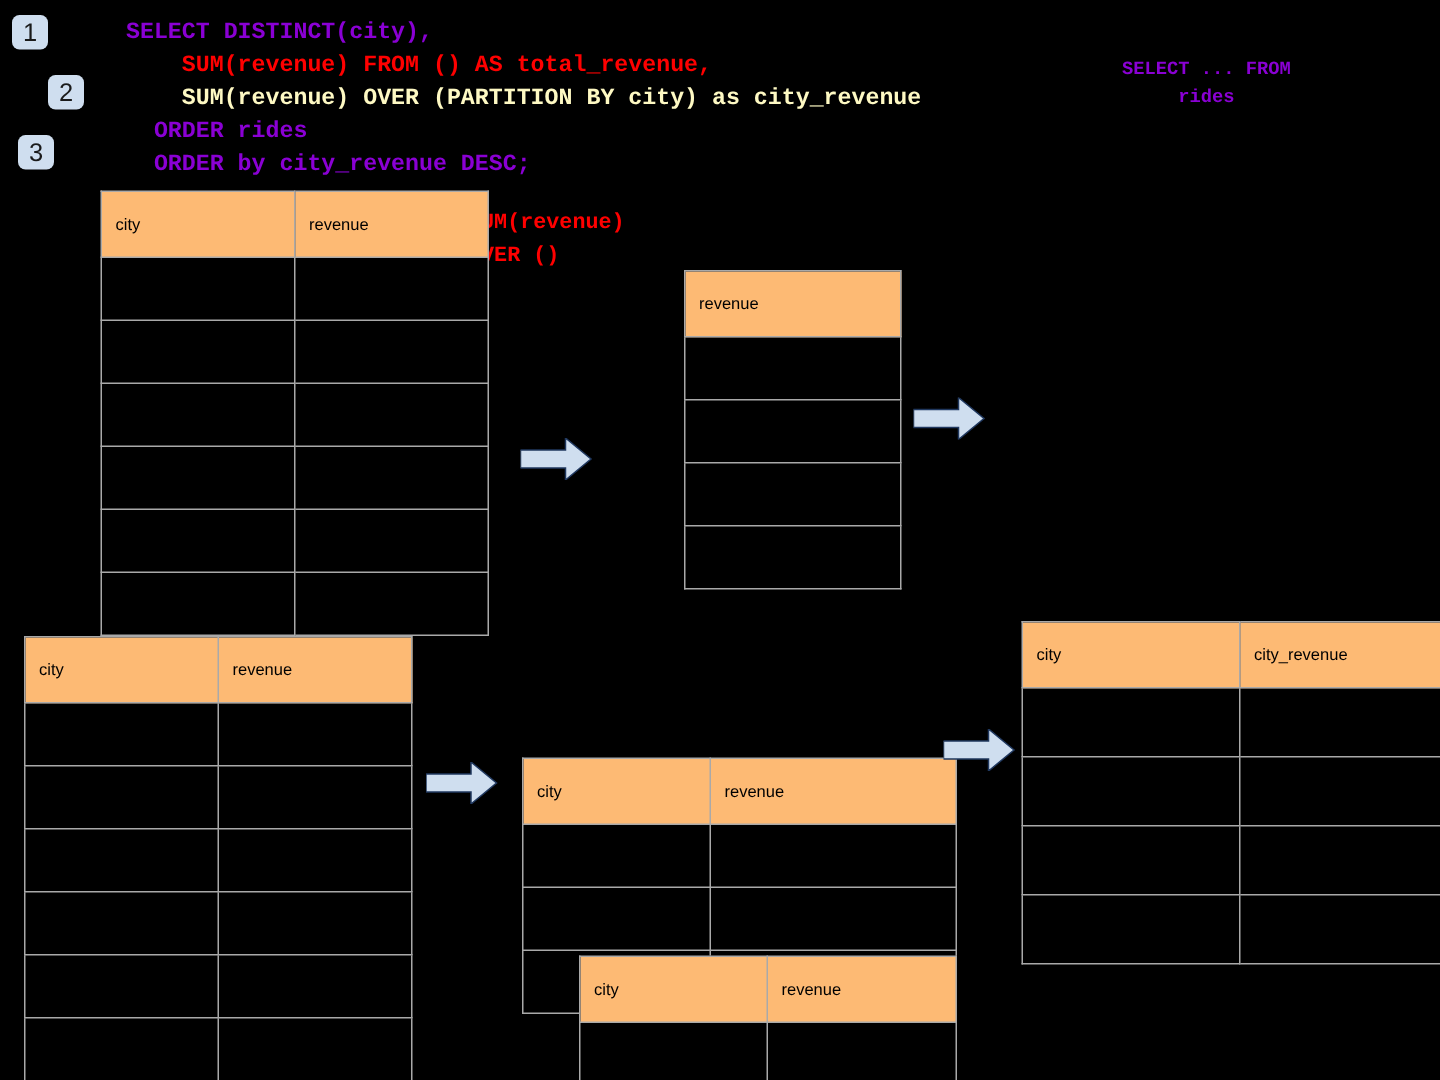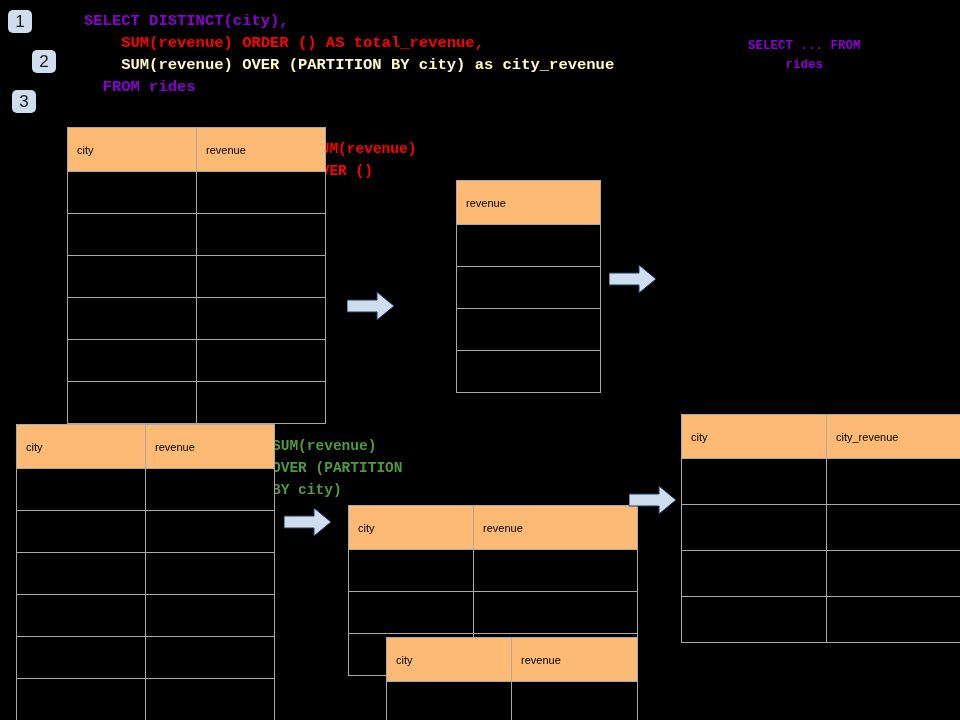--- a/index.html
+++ b/index.html
@@ -97,33 +97,31 @@
 </head>
 <body>
 
 <div id="stage">
 
   <div class="badge" style="left:8px; top:10px;">1</div>
   <div class="badge" style="left:32px; top:50px;">2</div>
   <div class="badge" style="left:12px; top:90px;">3</div>
 
   <div class="sql sql-purple" style="left:84px; top:12px;">SELECT DISTINCT(city),</div>
-  <div class="sql sql-red" style="left:84px; top:34px;">    SUM(revenue) ORDER () AS total_revenue,</div>
+  <div class="sql sql-red" style="left:84px; top:34px;">    SUM(revenue) FROM () AS total_revenue,</div>
   <div class="sql sql-green" style="left:84px; top:56px;">    SUM(revenue) OVER (PARTITION BY city) as city_revenue</div>
-  <div class="sql sql-purple" style="left:84px; top:78px;">  FROM rides</div>
+  <div class="sql sql-purple" style="left:84px; top:78px;">  ORDER rides</div>
+  <div class="sql sql-purple" style="left:84px; top:100px;">  ORDER by city_revenue DESC;</div>
 
   <div class="sidenote" style="left:748px; top:37px;text-align:center;">SELECT ... FROM
 rides</div>
 
   <div class="annot annot-red" style="left:312px; top:138px;">SUM(revenue)
 OVER ()</div>
 
-  <div class="annot annot-green" style="left:272px; top:435px;">SUM(revenue)
-OVER (PARTITION
-BY city)</div>
 
   <table class="tbl" style="left:67px; top:127px; width:238px;">
     <tbody>
         <tr>
       <td class="hdr" style="width:119px; height:35px;">city</td>
       <td class="hdr" style="width:119px; height:35px;">revenue</td>
     </tr>
     <tr>
           <td style="height:41px;"></td>
           <td></td>

